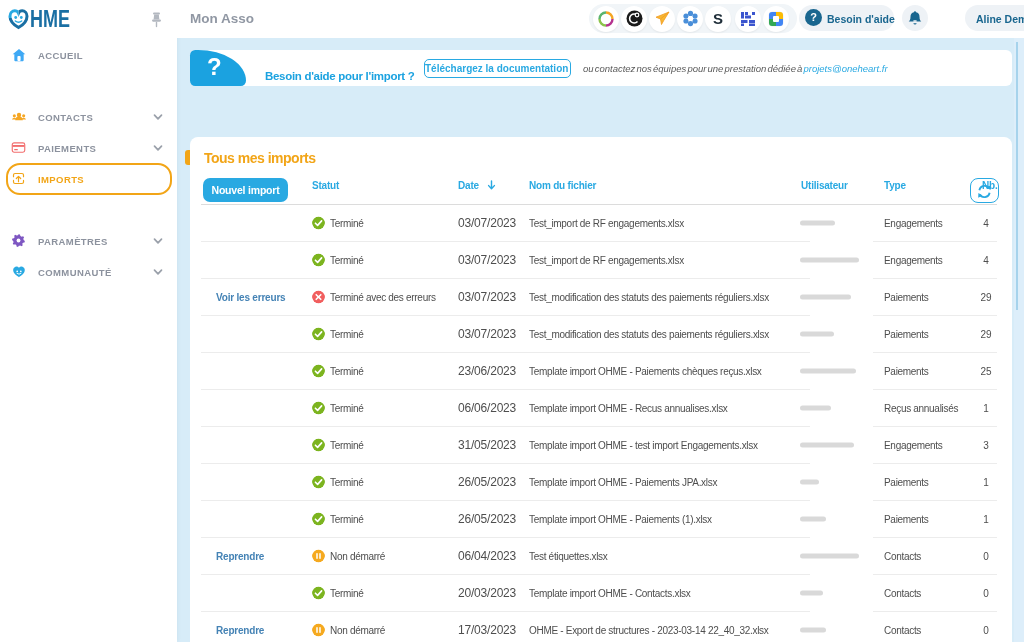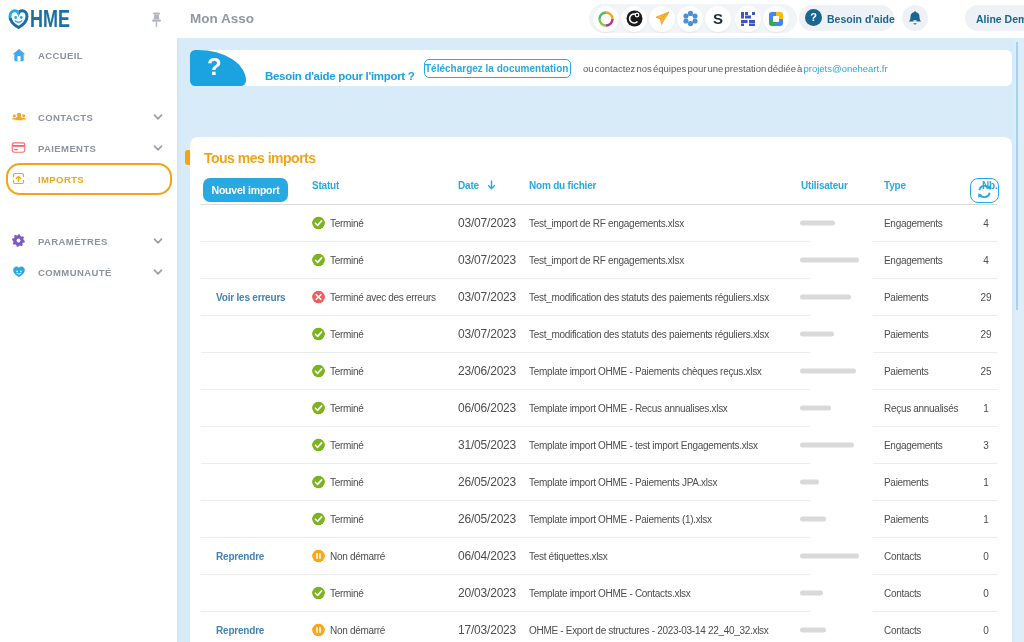--- a/index.html
+++ b/index.html
@@ -26,21 +26,21 @@
   #bellc { position:absolute; left:902px; top:5px; width:26px; height:26px; background:#eef2f6; border-radius:50%; }
   #userpill { position:absolute; left:965px; top:5px; width:82px; height:26px; background:#eef2f6; border-radius:13px; }
   #userpill .t { position:absolute; left:11px; top:7.5px; white-space:nowrap; font-size:10.5px; font-weight:bold; color:#19668f; }
 
   
   #banner { position:absolute; left:190px; top:50px; width:822px; height:36px; background:#fff; border-radius:6px; }
   #qshape { position:absolute; left:0; top:0; width:56px; height:36px; background:#1ba2e0; border-radius:6px 100% 6px 6px; }
   #qshape span { position:absolute; left:17px; top:3px; color:#fff; font-size:24px; font-weight:bold; }
   #banner .ttl { position:absolute; left:75px; top:20px; white-space:nowrap; letter-spacing:-0.3px; font-size:11.5px; font-weight:bold; color:#1ba2e0; }
   #dlbtn { position:absolute; left:234px; top:9px; height:19px; width:147px; line-height:17px; background:#fff; border:1px solid #29a9e2; border-radius:5px; color:#29a9e2; font-size:10px; font-weight:bold; white-space:nowrap; }
-  #banner .rest { position:absolute; left:393px; top:13px; font-size:9.5px; word-spacing:-1.5px; color:#5a5a5a; white-space:nowrap; }
+  #banner .rest { position:absolute; left:393px; top:13px; font-size:9.5px; word-spacing:-1.5px; color:#5a5a5a; white-space:nowrap;font-style:italic; }
   #banner .rest a { color:#29a9e2; text-decoration:none; }
 
   
   #card { position:absolute; left:190px; top:97px; width:822px; height:545px; background:#fff; border-radius:8px;margin-top:40px; }
   #accent { position:absolute; left:-5px; top:13px; width:5px; height:15px; background:#f2a517; border-radius:3px 0 0 3px; }
   #cardtitle { position:absolute; left:14px; top:13px; font-size:14px; letter-spacing:-0.5px; font-weight:bold; color:#f2a517; }
   #newbtn { position:absolute; left:13px; top:41px; width:85px; height:24px; background:#29a9e2; border-radius:7px; color:#fff; font-size:10.5px; letter-spacing:-0.2px; font-weight:bold; text-align:center; line-height:24px; }
   #refbtn { position:absolute; left:780px; top:41px; width:29px; height:25px; border:1px solid #29a9e2; border-radius:8px; }
 
   

